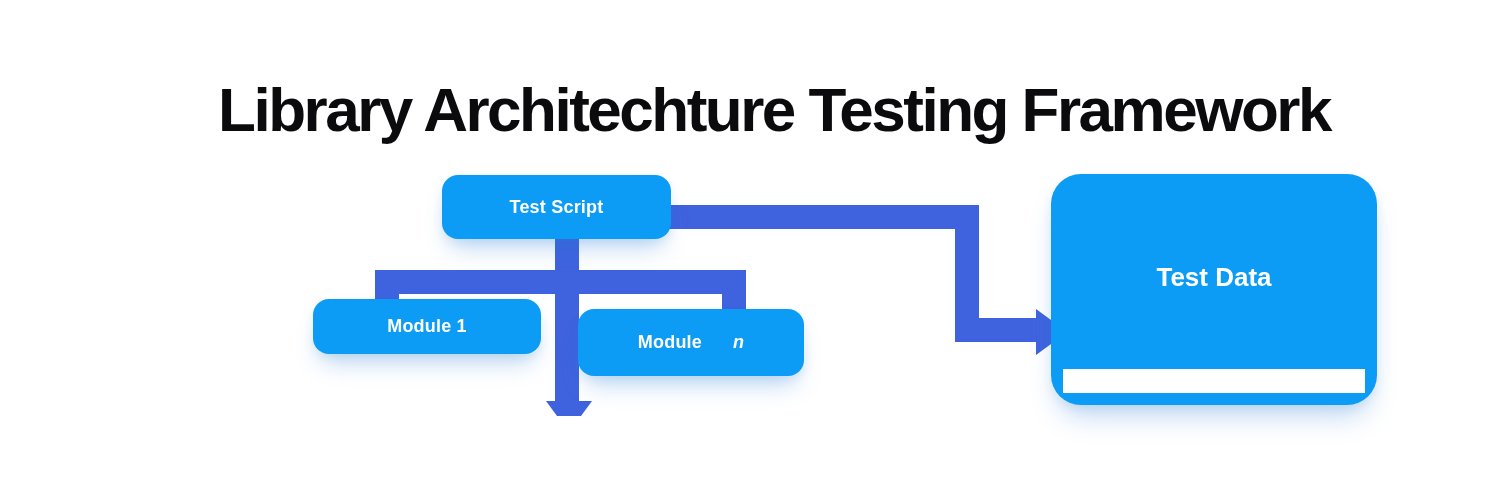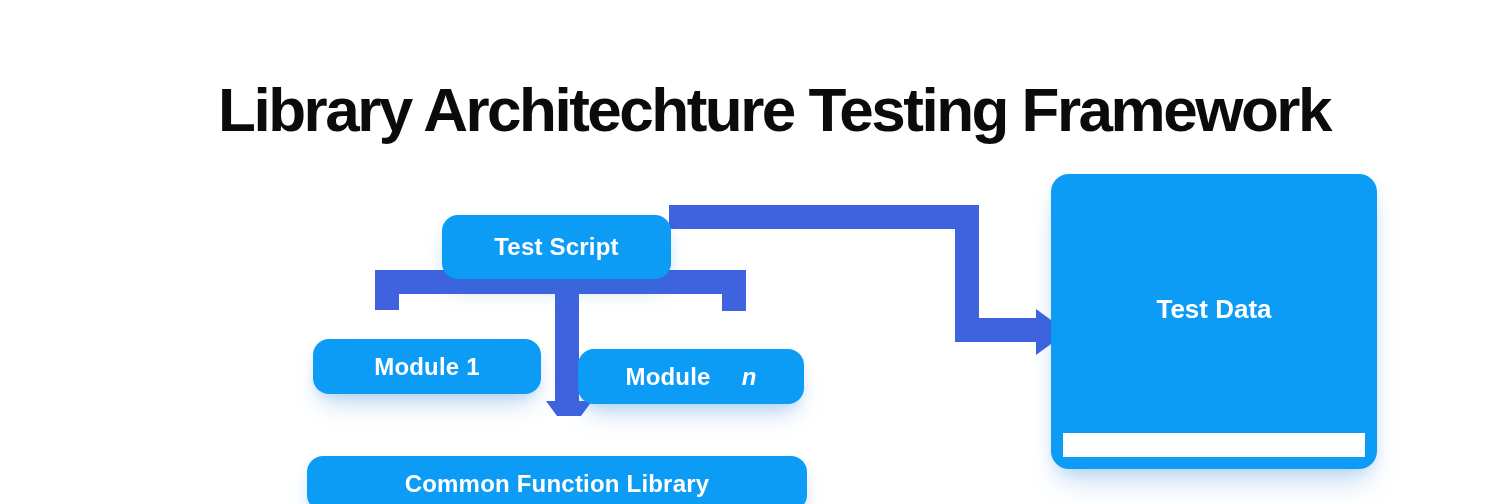--- a/index.html
+++ b/index.html
@@ -33,36 +33,35 @@
   }
   .node{
     position:absolute;
     background:var(--box-fill);
     border-radius:16px;
     display:flex;
     align-items:center;
     justify-content:center;
     color:var(--label-color);
     font-weight:700;
-    font-size:24px;
+    font-size:18px;
     letter-spacing:0.2px;
     box-shadow:0 16px 24px -8px rgba(36,123,211,0.30), 0 4px 10px rgba(36,123,211,0.10);
-    margin-top:40px;
   }
   .node-test-script{left:418px;top:151px;width:229px;height:64px;}
   .node-module-1{left:289px;top:275px;width:228px;height:55px;}
-  .node-module-n{left:554px;top:285px;width:226px;height:55px;}
+  .node-module-n{left:554px;top:285px;width:226px;height:67px;}
   .node-cfl{left:283px;top:392px;width:500px;height:55px;}
   .italic-n{font-style:italic;margin-left:7px;}
 
   .data-panel{
     position:absolute;
-    left:1027px;top:150px;width:326px;height:295px;
+    left:1027px;top:150px;width:326px;height:231px;
     background:var(--box-fill);
-    border-radius:18px;
+    border-radius:30px;
     display:flex;
     flex-direction:column;
     box-shadow:0 18px 28px -8px rgba(36,123,211,0.30), 0 4px 10px rgba(36,123,211,0.10);
     color:var(--label-color);
     font-weight:700;
     font-size:26px;
   }
   .panel-half{
     flex:1;
     display:flex;
@@ -119,23 +118,20 @@
 
   <div class="node node-module-1">
     <span>Module 1</span>
   </div>
 
   <div class="node node-module-n">
     <span>Module</span>
     <span class="italic-n">n</span>
   </div>
 
-  <div class="node node-cfl">
-    <span>Common Function Library</span>
-  </div>
 
   <div class="data-panel">
     <div class="panel-half">
       <span>Test Data</span>
     </div>
     <div class="panel-divider"></div>
   </div>
 
 </div>
 

